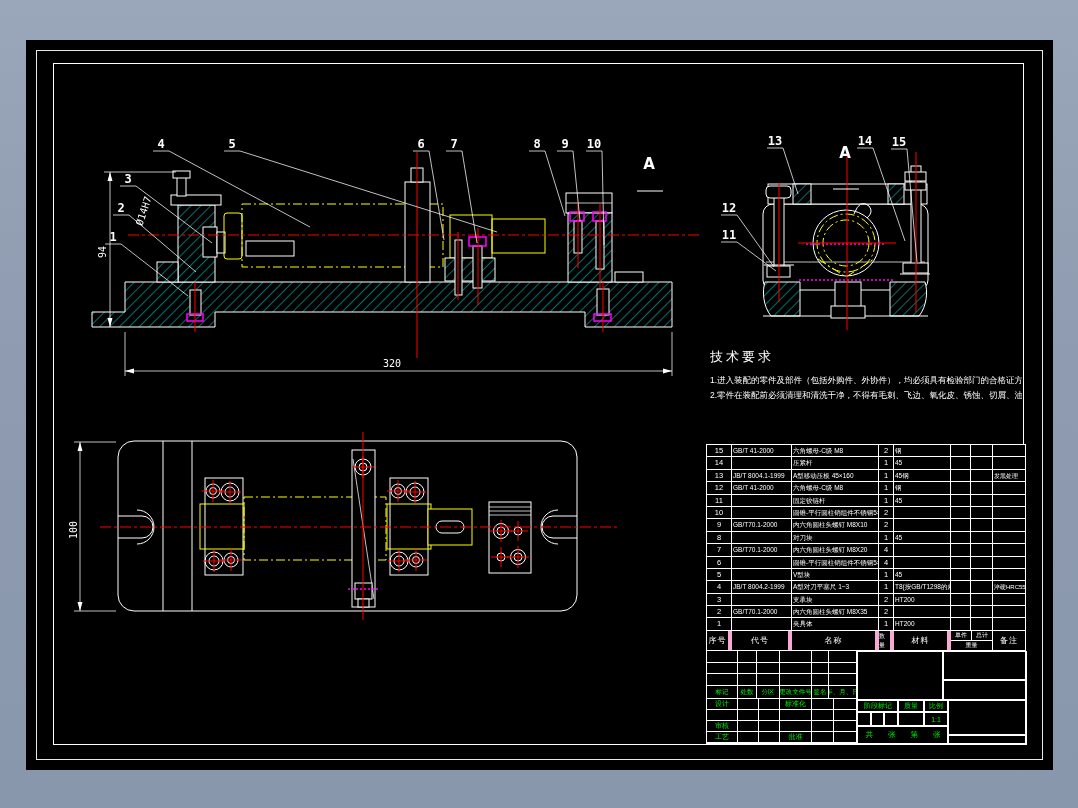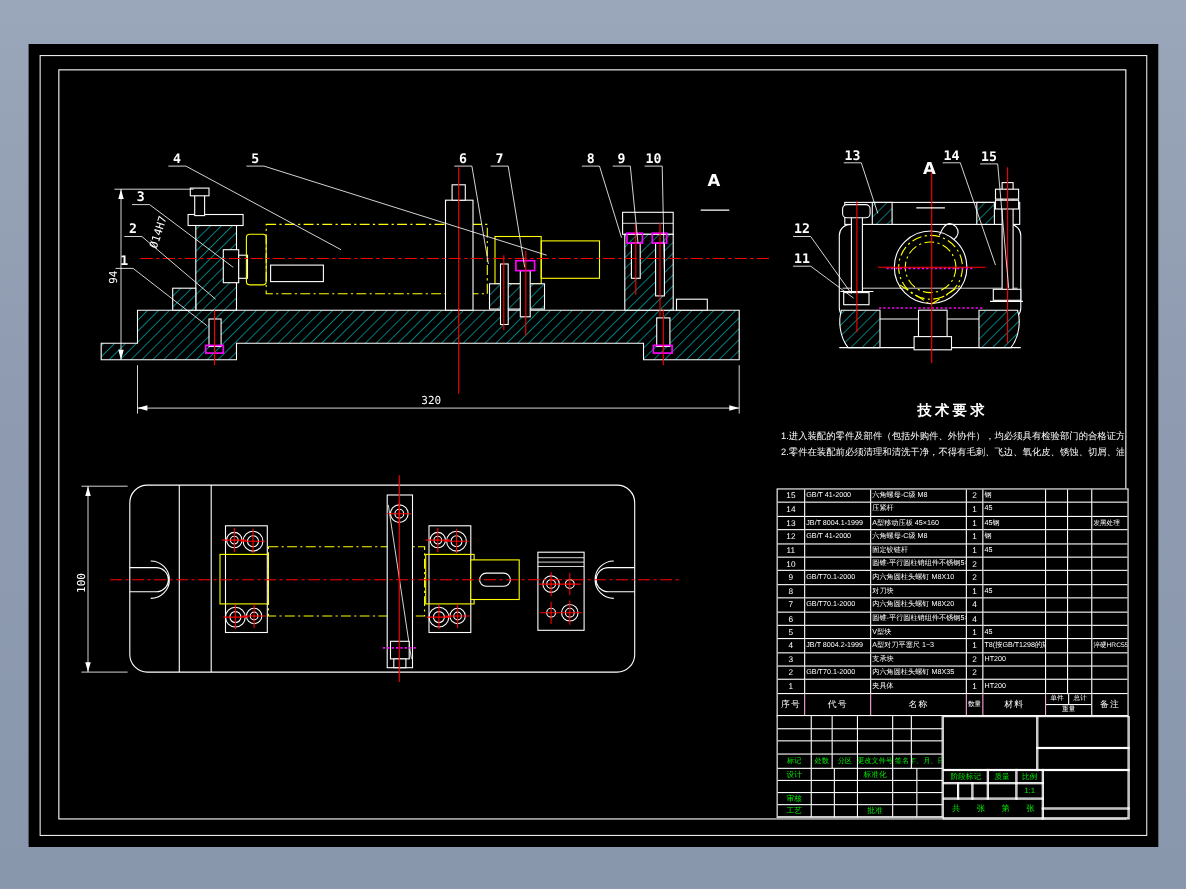--- a/index.html
+++ b/index.html
@@ -19,31 +19,31 @@
   .r{stroke:#ff0000;fill:none;stroke-width:1}
   .rdash{stroke-dasharray:11 3 3 3}
   .m{stroke:#ff00ff;fill:none;stroke-width:1.5}
   .mdot{stroke-dasharray:2 2}
   .hatch{fill:url(#hcy);stroke:#fff;stroke-width:1}
   text.blln{fill:#fff;font:bold 12px "DejaVu Sans Mono",monospace;text-anchor:middle}
   text.dim{fill:#fff;font:10px "DejaVu Sans Mono",monospace;text-anchor:middle}
   text.secA{fill:#fff;font:bold 15px "DejaVu Sans",sans-serif;text-anchor:middle}
   
   #techreq{position:absolute;left:684px;top:308px;width:312px;color:#fff;}
-  #techreq .tr-title{text-align:center;font-size:13px;font-weight:bold;letter-spacing:3px;margin-bottom:7px;margin-top:16px;}
+  #techreq .tr-title{text-align:left;font-size:13px;font-weight:normal;letter-spacing:3px;margin-bottom:7px;}
   #techreq .tr-line{font-size:8.5px;line-height:15px;white-space:nowrap;overflow:hidden;}
   
   #bom{position:absolute;left:680px;top:404px;width:318px;border:1px solid #fff;background:#000;color:#fff;}
   #bom-body{display:grid;grid-template-columns:25px 60px 87px 15px 57px 20px 22px auto;grid-auto-rows:12.4px;}
   .bcell{border-right:1px solid #fff;border-bottom:1px solid #fff;font-size:6.5px;line-height:12px;
     padding-left:1px;white-space:nowrap;overflow:hidden;}
   .bcell.seq,.bcell.qty{text-align:center;padding-left:0;font-size:7.5px;}
   .bcell.remark{border-right:none;font-size:6px;}
   #bom-head{display:grid;grid-template-columns:25px 60px 87px 15px 57px 42px auto;height:20px;}
-  .bh{border-right:1px solid #f9a8d4;display:flex;align-items:center;justify-content:center;
+  .bh{border-right:4px solid #f9a8d4;display:flex;align-items:center;justify-content:center;
     font-size:8px;letter-spacing:1px;}
   .bh:last-child{border-right:none;}
   .bh-comp{border-right:1px solid #fff;display:flex;flex-direction:column;font-size:6px;}
   .bh-comp .top{display:flex;flex:1;border-bottom:1px solid #fff;}
   .bh-comp .top span{flex:1;text-align:center;line-height:9px;}
   .bh-comp .top span:first-child{border-right:1px solid #fff;}
   .bh-comp .bot{flex:1;text-align:center;line-height:9px;}
   
   #titleblock{position:absolute;left:680px;top:610px;width:318px;height:92px;background:#000;
     border:1px solid #fff;color:#00ee00;}

